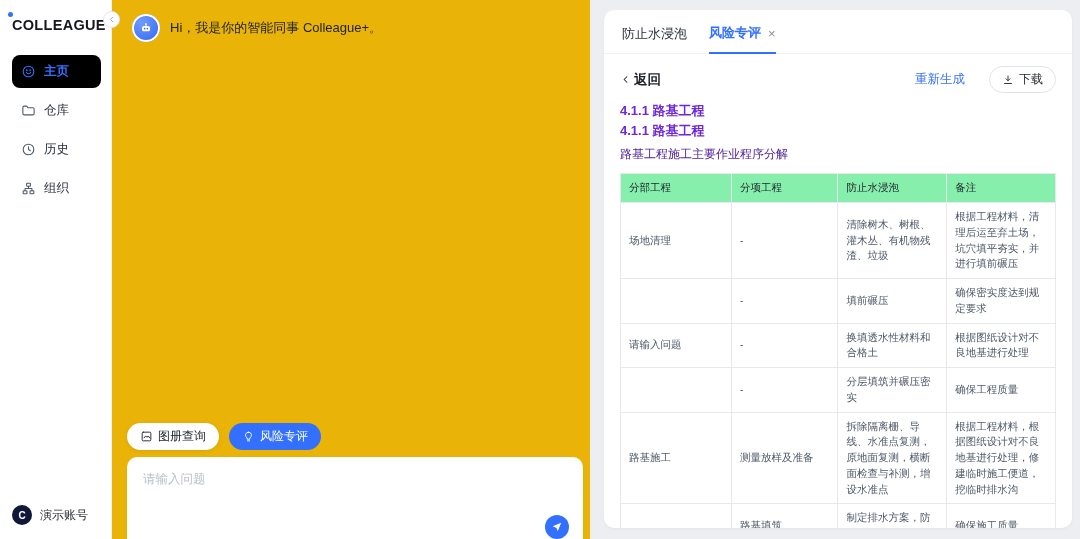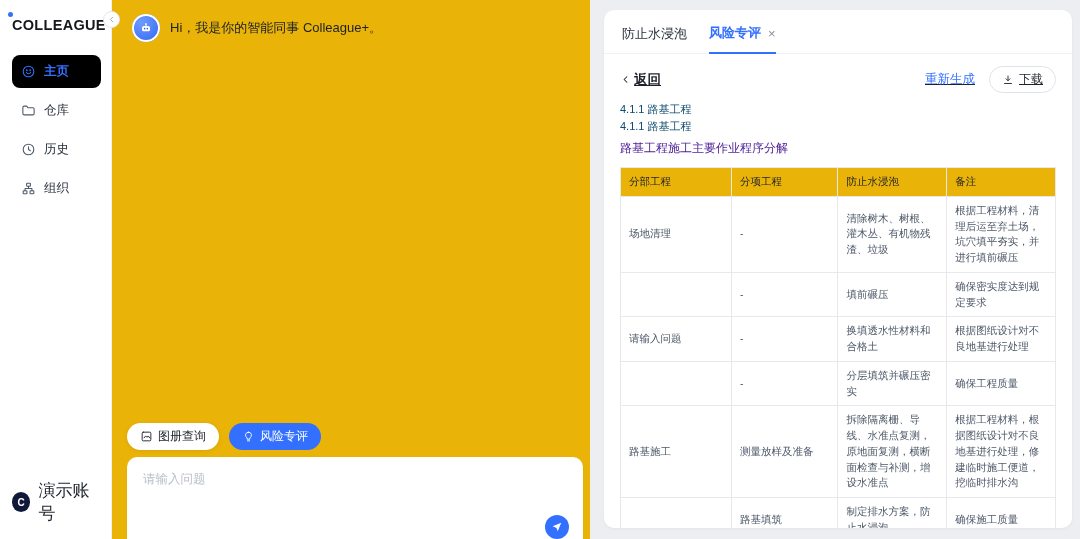--- a/index.html
+++ b/index.html
@@ -12,21 +12,21 @@
   .logo { position:relative; font-weight:800; font-size:14.5px; letter-spacing:.3px; color:#16181d; white-space:nowrap; }
   .logo .dot { position:absolute; left:-4px; top:-2px; width:5px; height:5px; border-radius:50%; background:#3370ff; }
   .logo .plus { color:#3370ff; font-size:11px; font-weight:700; vertical-align:super; margin-left:1px; }
   .nav { margin-top:22px; display:flex; flex-direction:column; gap:6px; }
   .nav-item { display:flex; align-items:center; gap:8px; padding:8px 9px; border-radius:8px; font-size:12.5px; color:#272e3b; cursor:pointer; }
   .nav-item svg { width:15px; height:15px; stroke:#4e5969; fill:none; stroke-width:1.7; stroke-linecap:round; stroke-linejoin:round; flex:0 0 auto; }
   .nav-item.active { background:#000000; color:#3370ff; font-weight:600; }
   .nav-item.active svg { stroke:#3370ff; }
   .account { margin-top:auto; display:flex; align-items:center; gap:8px; cursor:pointer; }
   .account .avatar { width:20px; height:20px; border-radius:50%; background:#10183a; color:#fff; font-size:10px; font-weight:700; display:flex; align-items:center; justify-content:center; }
-  .account .label { font-size:17px; color:#1d2129; }
+  .account .label { font-size:12px; color:#1d2129; }
 
   .collapse-btn { position:absolute; left:103px; top:11px; width:17px; height:17px; border-radius:50%; background:#fff; border:1px solid #e5e6eb; color:#86909c; display:flex; align-items:center; justify-content:center; z-index:5; cursor:pointer; }
   .collapse-btn svg { width:9px; height:9px; stroke:#86909c; fill:none; stroke-width:2; stroke-linecap:round; stroke-linejoin:round; }
 
   
   .chat { width:478px; background:#eab308; position:relative; flex:0 0 auto; }
   .msg { display:flex; gap:10px; padding:14px 20px 0 20px; align-items:flex-start; }
   .msg .bot-avatar { width:28px; height:28px; border-radius:50%; background:radial-gradient(circle at 35% 30%, #6f9bff, #2e63f0); display:flex; align-items:center; justify-content:center; flex:0 0 auto; box-shadow:0 0 0 2px #fff inset; }
   .msg .bot-avatar svg { width:16px; height:16px; }
   .msg .msg-text { font-size:13px; line-height:28px; color:#1d2129; }
@@ -45,33 +45,33 @@
   .send-btn { position:absolute; right:14px; top:58px; width:24px; height:24px; border-radius:50%; background:#3370ff; display:flex; align-items:center; justify-content:center; cursor:pointer; }
   .send-btn svg { width:12px; height:12px; fill:#fff; }
 
   
   .card { flex:1; margin:10px 8px 11px 14px; background:#fff; border-radius:10px; display:flex; flex-direction:column; overflow:hidden; box-shadow:0 1px 3px rgba(31,35,41,.05); }
   .tabbar { display:flex; align-items:flex-end; gap:22px; padding:14px 18px 0 18px; border-bottom:1px solid #f0f1f3; }
   .tab { font-size:13px; color:#272e3b; padding-bottom:10px; cursor:pointer; display:flex; align-items:center; gap:7px; }
   .tab.active { color:#3370ff; font-weight:600; border-bottom:2px solid #3370ff; margin-bottom:-1px; }
   .tab .tab-close { color:#86909c; font-weight:400; font-size:13px; cursor:pointer; line-height:1; }
   .card-body { flex:1; padding:12px 16px 0 16px; overflow:hidden; }
-  .toolbar-row { display:flex; justify-content:space-between; align-items:center; margin-bottom:8px;text-decoration:underline; }
+  .toolbar-row { display:flex; justify-content:space-between; align-items:center; margin-bottom:8px; }
   .back { display:flex; align-items:center; gap:3px; font-size:13.5px; font-weight:700; color:#1d2129; cursor:pointer; }
   .back svg { width:11px; height:11px; stroke:#1d2129; fill:none; stroke-width:2.2; stroke-linecap:round; stroke-linejoin:round; }
-  .actions { display:flex; align-items:center; gap:14px; }
+  .actions { display:flex; align-items:center; gap:24px; }
   .link-btn { font-size:12.5px; color:#3370ff; cursor:pointer; }
   .download-btn { display:flex; align-items:center; gap:5px; border:1px solid #dfe2e8; border-radius:14px; padding:4px 12px; font-size:12px; color:#1d2129; background:#fff; cursor:pointer; }
   .download-btn svg { width:12px; height:12px; stroke:#1d2129; fill:none; stroke-width:1.8; stroke-linecap:round; stroke-linejoin:round; }
-  .doc-title { font-size:11px; font-weight:400; color:#0c4a6e; line-height:1.55; }
+  .doc-title { font-size:13px; font-weight:700; color:#6d28d9; line-height:1.55; }
   .doc-subtitle { font-size:12px; color:#4c1d95; margin:5px 0 10px 0; }
 
   table.wb { width:100%; border-collapse:collapse; table-layout:fixed; font-size:10.5px; color:#4e5969; }
   table.wb th, table.wb td { border:1px solid #e7e8ec; padding:6px 8px; text-align:left; vertical-align:middle; line-height:1.5; word-break:break-all; }
-  table.wb th { background:#eab308; color:#1d2129; font-weight:500; }
+  table.wb th { background:#86efac; color:#1d2129; font-weight:500; }
 </style>
 </head>
 <body>
 
 <div class="app">
 
   <aside class="sidebar">
     <div class="logo">
       <span class="dot"></span><span>COLLEAGUE</span><span class="plus">+</span>
     </div>

